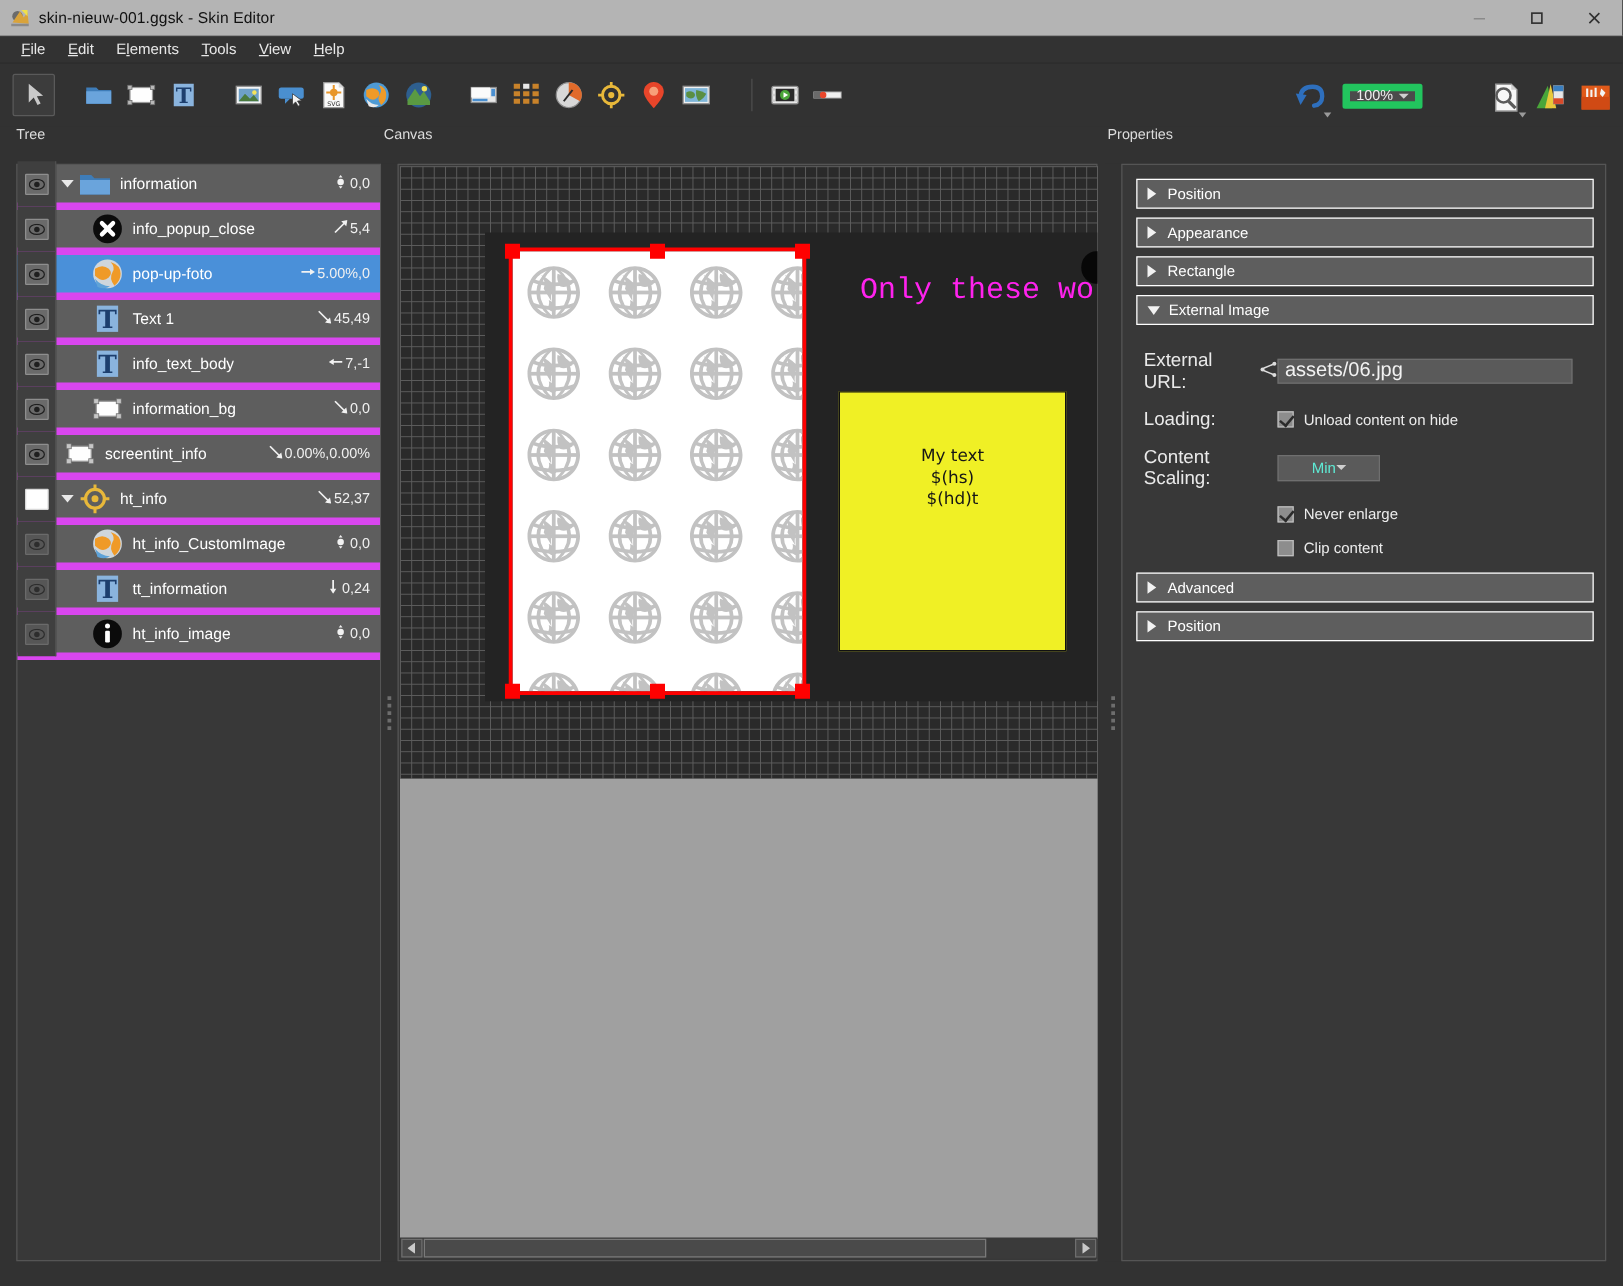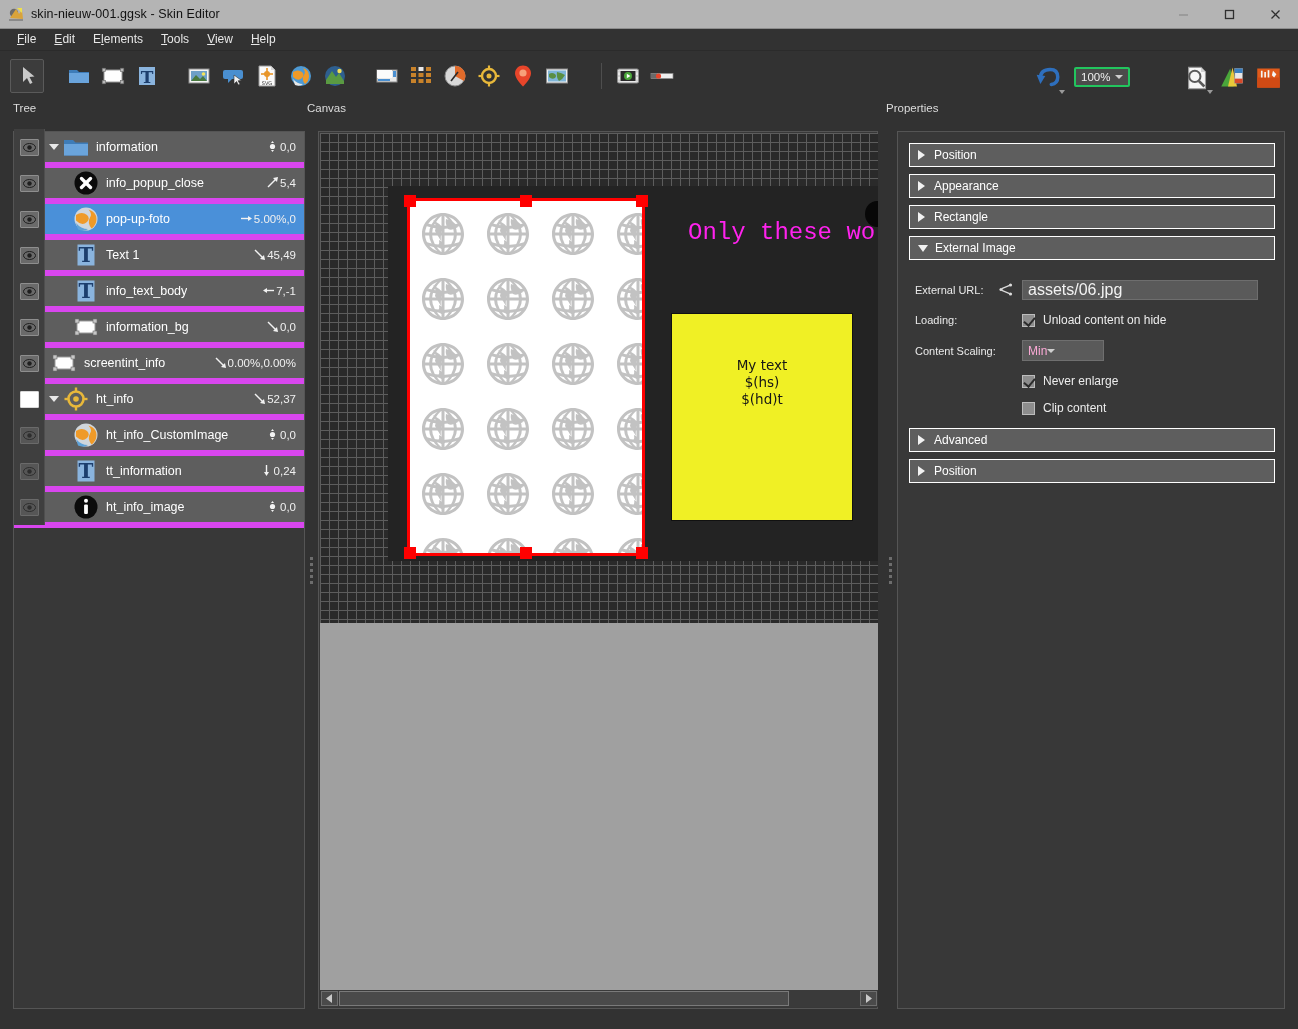--- a/index.html
+++ b/index.html
@@ -46,21 +46,21 @@
   .tb-gap{width:18px;}
   .tb-sep{width:1px;height:26px;background:#4e4e4e;margin:0 9px;}
   .tbbtn{
     width:34px;height:34px;display:flex;align-items:center;justify-content:center;
     position:relative;
   }
   .tbbtn.sel{ background:#3c3c3c;border:1px solid #5a5a5a;border-radius:2px;}
   .tb-ico{ width:24px;height:24px;position:relative;display:block;}
 
   #zoom-combo{
-    margin-left:8px;height:20px;min-width:56px;background:#4b4b4b;border:2px solid #22c55e;
+    margin-left:8px;height:20px;min-width:56px;background:#4b4b4b;border:6px solid #22c55e;
     border-radius:2px;display:flex;align-items:center;padding:0 5px;font-size:11.5px;color:#eee;
     gap:5px;
   }
   .tiny-caret{width:0;height:0;border-left:4px solid transparent;border-right:4px solid transparent;border-top:4px solid #cfcfcf;}
   .drop-caret-sm{
     position:absolute; right:1px;bottom:1px;width:0;height:0;
     border-left:3.5px solid transparent;border-right:3.5px solid transparent;border-top:4px solid #9a9a9a;
   }
 
   
@@ -162,35 +162,35 @@
   #props-inner{position:absolute;left:1px;top:1px;width:386px;height:876px;padding:10px;}
   .sec{
     height:24px;background:#5e5e5e;border:1px solid #ffffff;display:flex;align-items:center;
     padding-left:8px;margin-bottom:7px;
   }
   .sec .tri-r{width:0;height:0;border-top:5px solid transparent;border-bottom:5px solid transparent;border-left:7px solid #f2f2f2;margin-right:9px;}
   .sec .tri-d{width:0;height:0;border-left:5px solid transparent;border-right:5px solid transparent;border-top:7px solid #f2f2f2;margin-right:7px;}
   .sec-label{font-size:12px;color:#fff;}
   #ei-body{padding:13px 0 0 6px;}
   .frow{display:flex;align-items:center;margin-bottom:13px;}
-  .flabel{width:107px;font-size:11px;color:#eaeaea;display:flex;align-items:center;gap:16px;}
+  .flabel{width:107px;font-size:15px;color:#eaeaea;display:flex;align-items:center;gap:16px;}
   .ftext{
     width:236px;height:20px;background:#5a5a5a;border:1px solid #6e6e6e;color:#f2f2f2;
     font-size:16px;padding:0 5px;line-height:18px;font-family:"Liberation Sans",sans-serif;
   }
   .cbrow{display:flex;align-items:center;gap:8px;}
   .cbox{width:13px;height:13px;background:#8d8d8d;border:1px solid #bdbdbd;position:relative;flex:0 0 auto;}
   .cbox.on::after{
     content:"";position:absolute;left:3px;top:0px;width:5px;height:9px;
     border-right:2px solid #2b2b2b;border-bottom:2px solid #2b2b2b;transform:rotate(40deg);
   }
   .cblabel{font-size:12px;color:#ececec;}
   .sel-dd{
     width:82px;height:21px;background:#5a5a5a;border:1px solid #6f6f6f;display:flex;align-items:center;
-    padding:0 5px;font-size:12px;color:#f9a8d4;justify-content:flex-start;
+    padding:0 5px;font-size:12px;color:#5eead4;justify-content:center;
   }
   .align-grid{display:grid;grid-template-columns:repeat(3,8px);grid-template-rows:repeat(3,8px);gap:2px;}
   .align-grid i{display:block;width:8px;height:8px;background:#8c8c8c;}
   .align-grid i.on{background:#ffffff;}
 </style>
 </head>
 <body>
 
 <div id="titlebar">
   <div id="title-icon">

